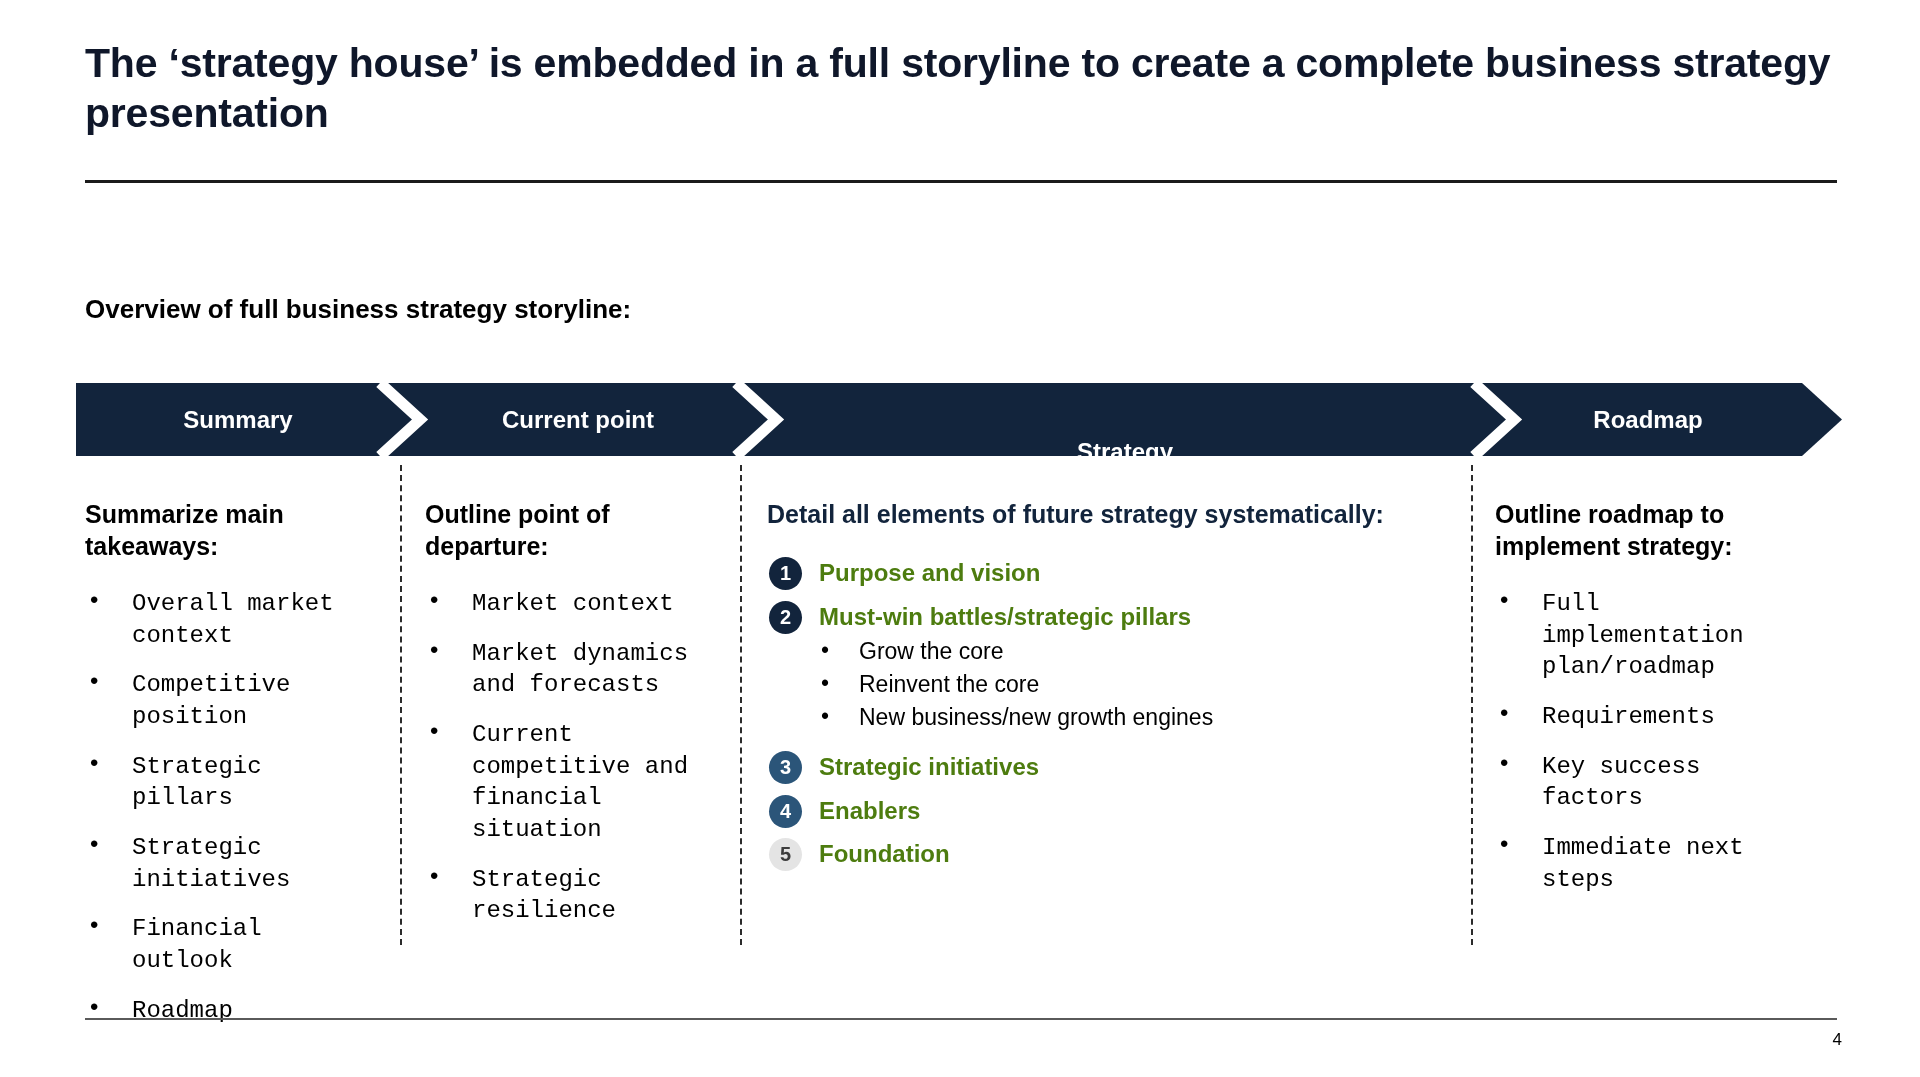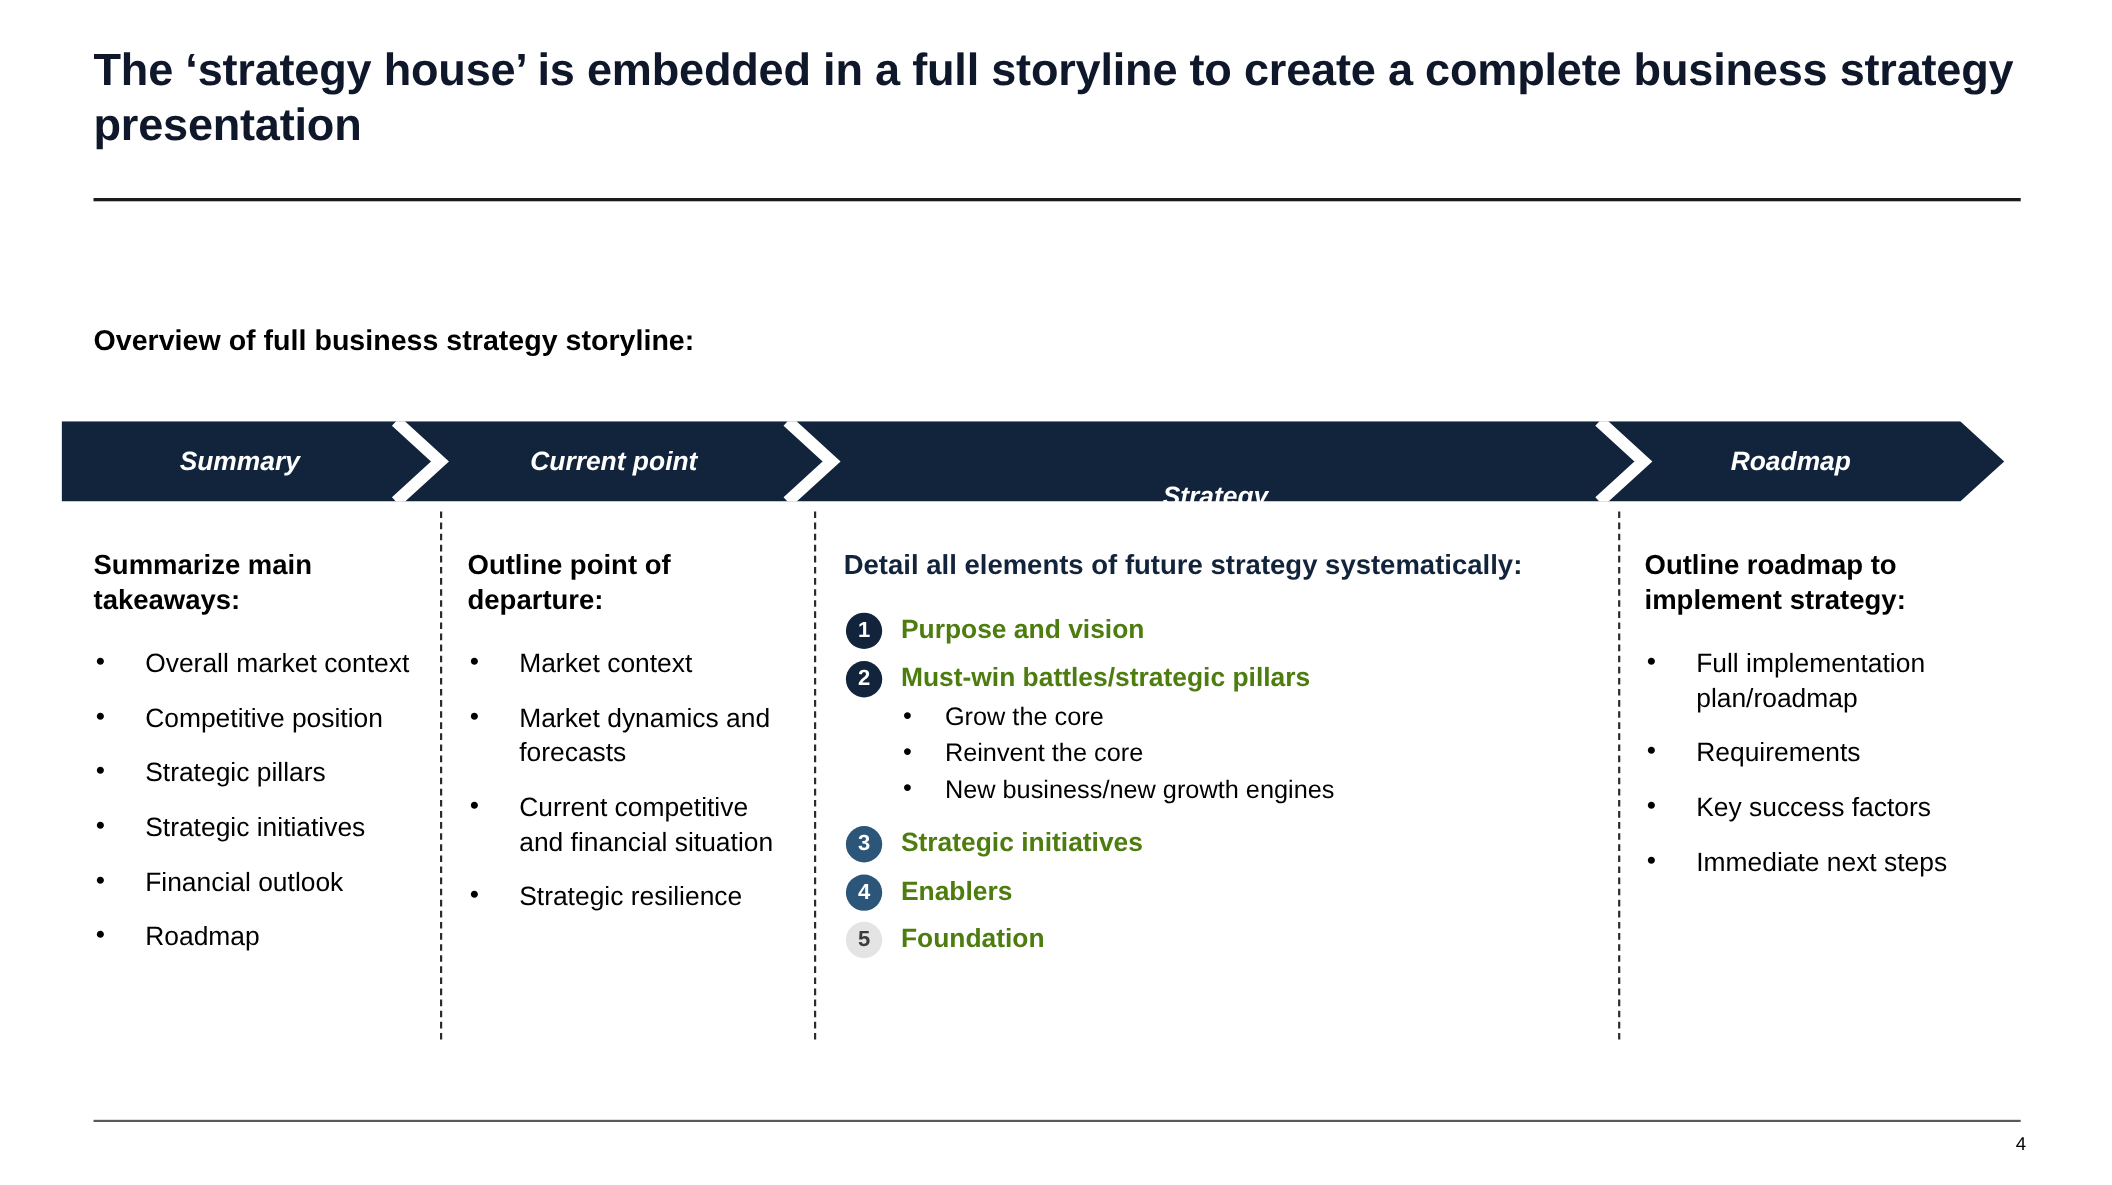--- a/index.html
+++ b/index.html
@@ -44,25 +44,24 @@
     top: 294px;
     font-size: 26px;
     font-weight: bold;
     color: #000000;
     text-align: center;
   }
 
   
   #chevron-banner {
     position: absolute;
-    left: 56px;
+    left: 76px;
     top: 383px;
     width: 1766px;
     height: 73px;
-    font-style: italic;
   }
   #chevron-banner svg {
     display: block;
     width: 1766px;
     height: 73px;
   }
   .chev-label {
     position: absolute;
     top: 0;
     height: 73px;
@@ -96,20 +95,21 @@
     line-height: 1.28;
     color: #000000;
     margin: 0 0 26px 0;
   }
   .col-heading.navy { color: #12243c; }
 
   ul.bullets {
     list-style: none;
     margin: 0;
     padding: 0;
+    font-family: Liberation Mono, monospace;
   }
   ul.bullets > li {
     position: relative;
     padding-left: 47px;
     font-size: 24px;
     line-height: 1.32;
     margin-bottom: 18px;
     color: #000000;
   }
   ul.bullets > li:before {

